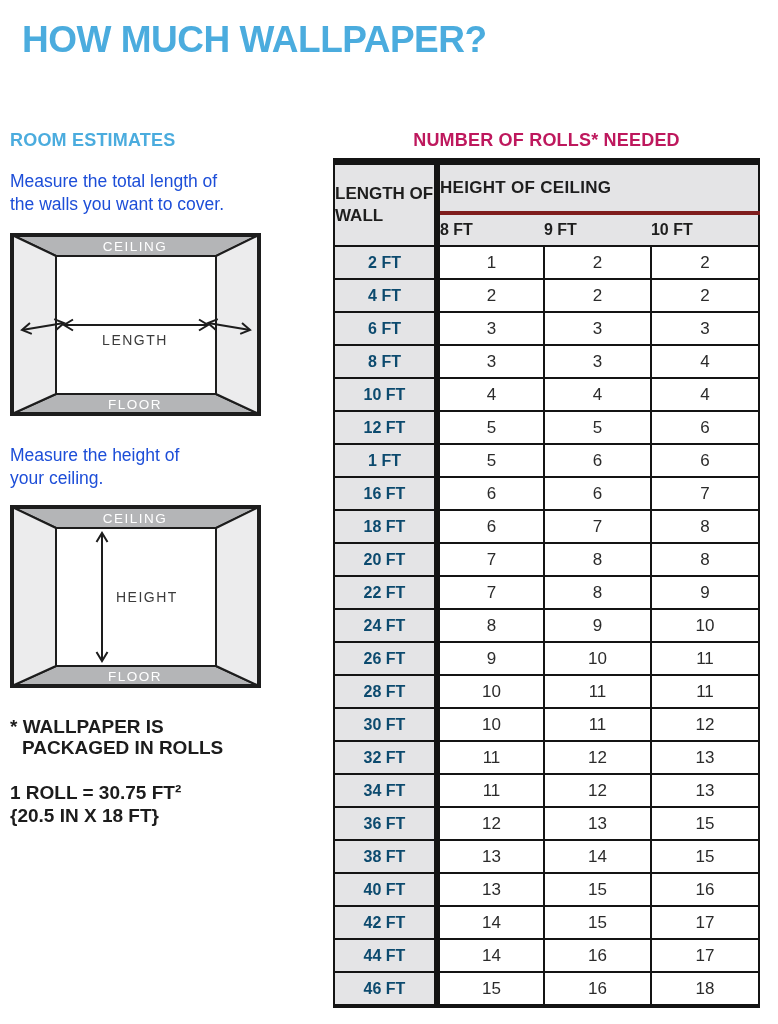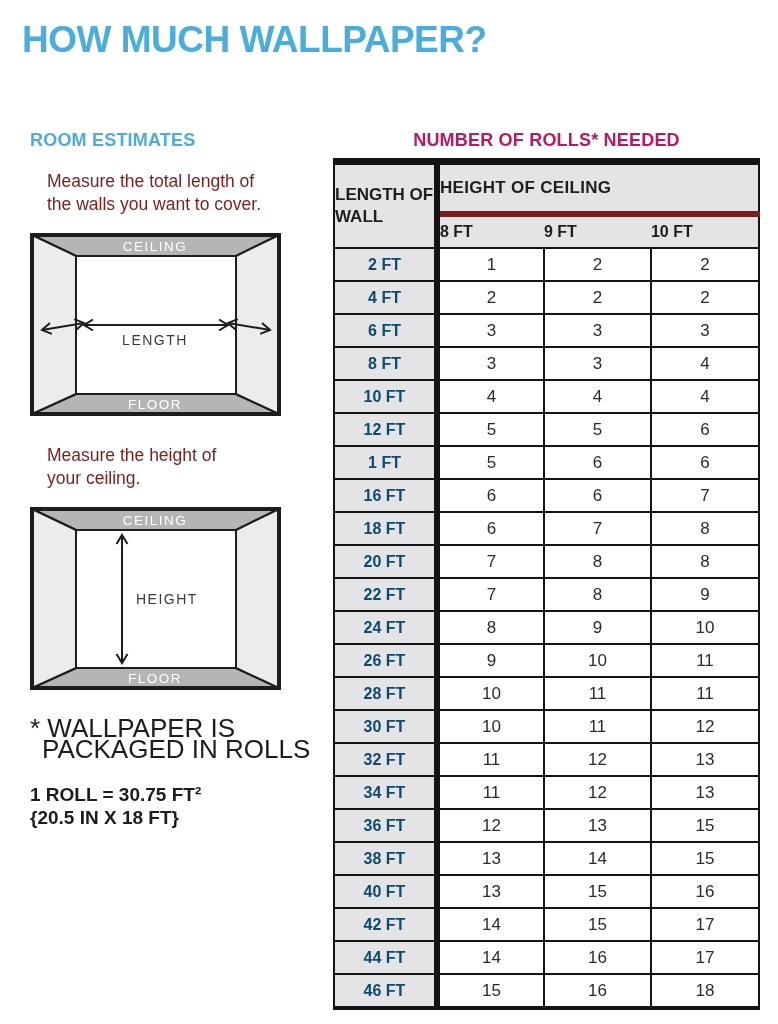--- a/index.html
+++ b/index.html
@@ -1,39 +1,39 @@
 <!DOCTYPE html>
 <html><head>
 <meta charset="utf-8">
 <style>
   html,body{margin:0;padding:0;background:#ffffff;}
   .page{position:relative;width:778px;height:1024px;background:#ffffff;overflow:hidden;
         font-family:"Liberation Sans","DejaVu Sans",sans-serif;}
   .page-title{position:absolute;left:22px;top:21px;margin:0;font-size:37px;font-weight:bold;
         letter-spacing:-0.5px;line-height:1;}
-  .left-col{position:absolute;left:30px;top:131px;width:300px;}
+  .left-col{position:absolute;left:10px;top:131px;width:300px;}
   .right-col{position:absolute;left:333px;top:131px;width:427px;}
   .section-heading{margin:0;font-size:18px;font-weight:bold;letter-spacing:0.2px;line-height:18px;}
   .right-col .section-heading{text-align:center;margin-bottom:9px;}
-  .para{margin:17px;font-size:17.5px;line-height:23px;color:#7f1d1d;}
+  .para{margin:0;font-size:17.5px;line-height:23px;color:#1d4ed8;}
   .p1{margin-top:21px;}
   .p2{margin-top:28px;}
   .p3{margin-top:25px;}
   .room-svg{display:block;margin-top:17px;}
   .room-svg.second{margin-top:15px;}
   svg text{font-family:"Liberation Sans","DejaVu Sans",sans-serif;}
-  .footnote{margin:28px 0 0;font-size:26px;font-weight:normal;color:#1c1c1c;line-height:21px;}
+  .footnote{margin:28px 0 0;font-size:19px;font-weight:bold;color:#1c1c1c;line-height:21px;}
   .footnote .line2{padding-left:12px;}
   .roll-info{margin:23px 0 0;font-size:19px;font-weight:bold;color:#1c1c1c;line-height:23px;}
   .rolls-table{border-collapse:collapse;table-layout:fixed;width:427px;
         border-top:7px solid #141414;border-bottom:4px solid #141414;
         border-left:2px solid #141414;border-right:2px solid #141414;}
   .rolls-table th{background:#e4e4e6;color:#1e1e1e;font-weight:bold;text-align:left;padding:0;}
   .rolls-table th.wall-header{width:102px;border-right:6px solid #141414;font-size:17px;line-height:22px;}
-  .rolls-table th.group-header{font-size:17px;height:46px;border-bottom:6px solid #7f1d1d;letter-spacing:0.3px;}
+  .rolls-table th.group-header{font-size:17px;height:46px;border-bottom:4px solid #7f1d1d;letter-spacing:0.3px;}
   .rolls-table th.col-header{font-size:16px;height:30px;}
   .rolls-table tbody td{border-top:2px solid #141414;height:31px;text-align:center;padding:0;}
   .rolls-table td.wall{background:#e4e4e6;font-weight:bold;font-size:16px;color:#0c4a6e;
         border-right:6px solid #141414;}
   .rolls-table td.val{font-size:17px;color:#2b2b2b;background:#ffffff;}
   .rolls-table td.val + td.val{border-left:2px solid #141414;}
 </style>
 </head>
 <body>
 

